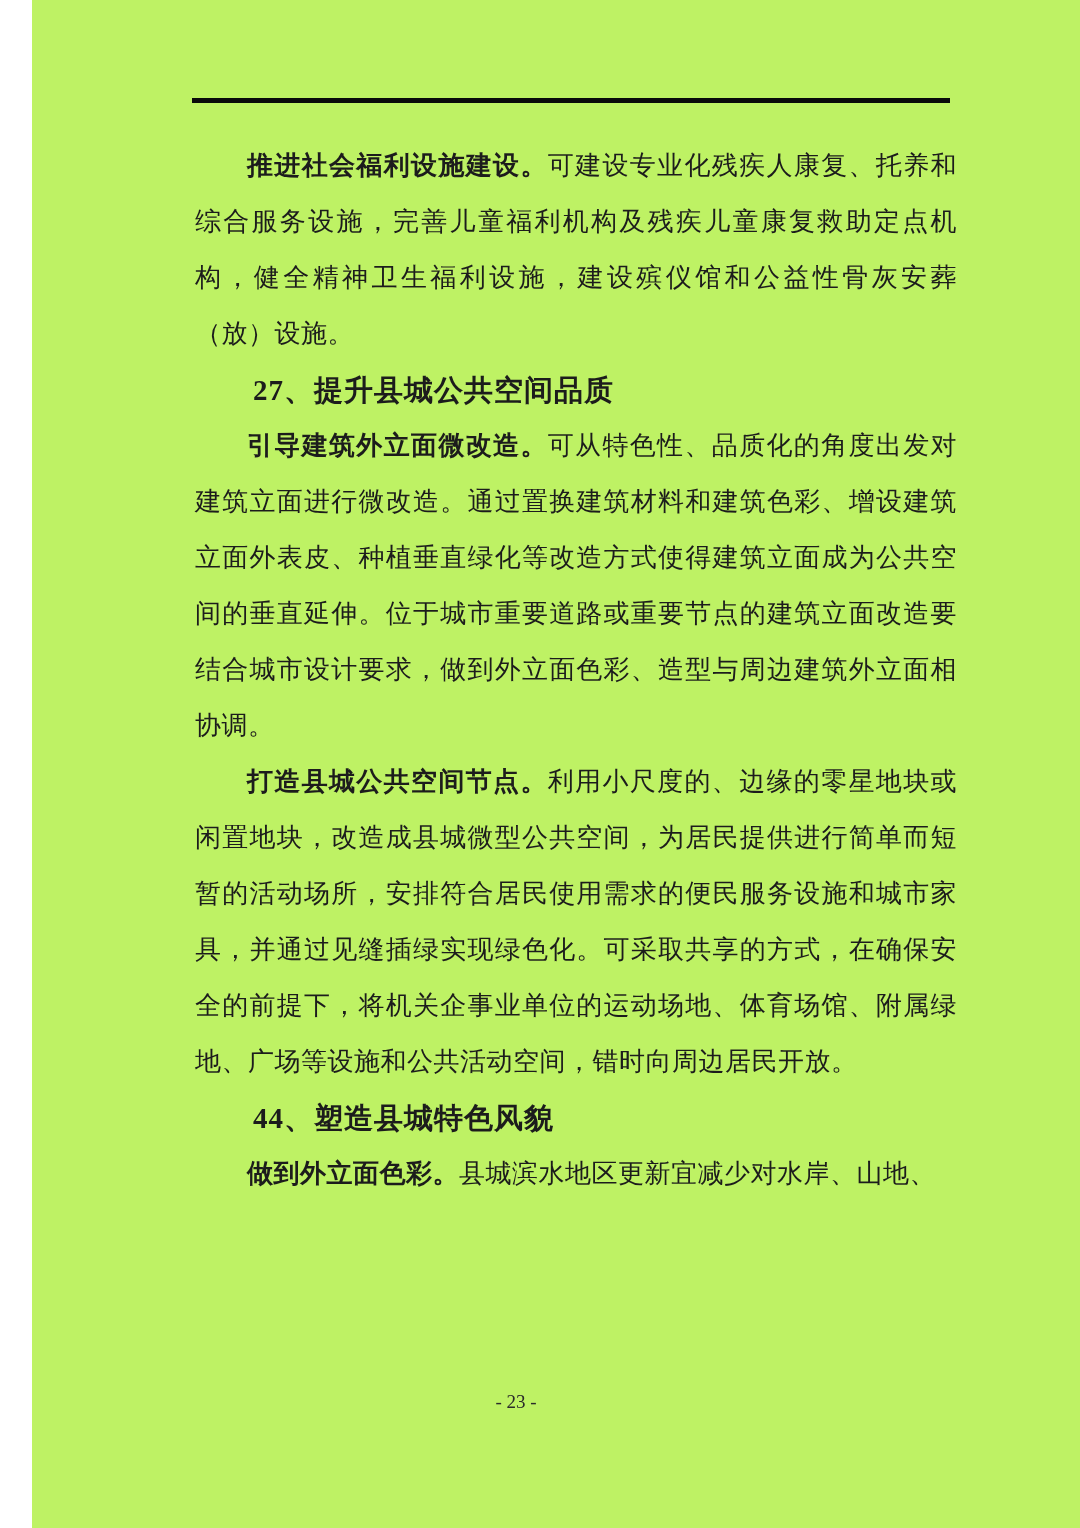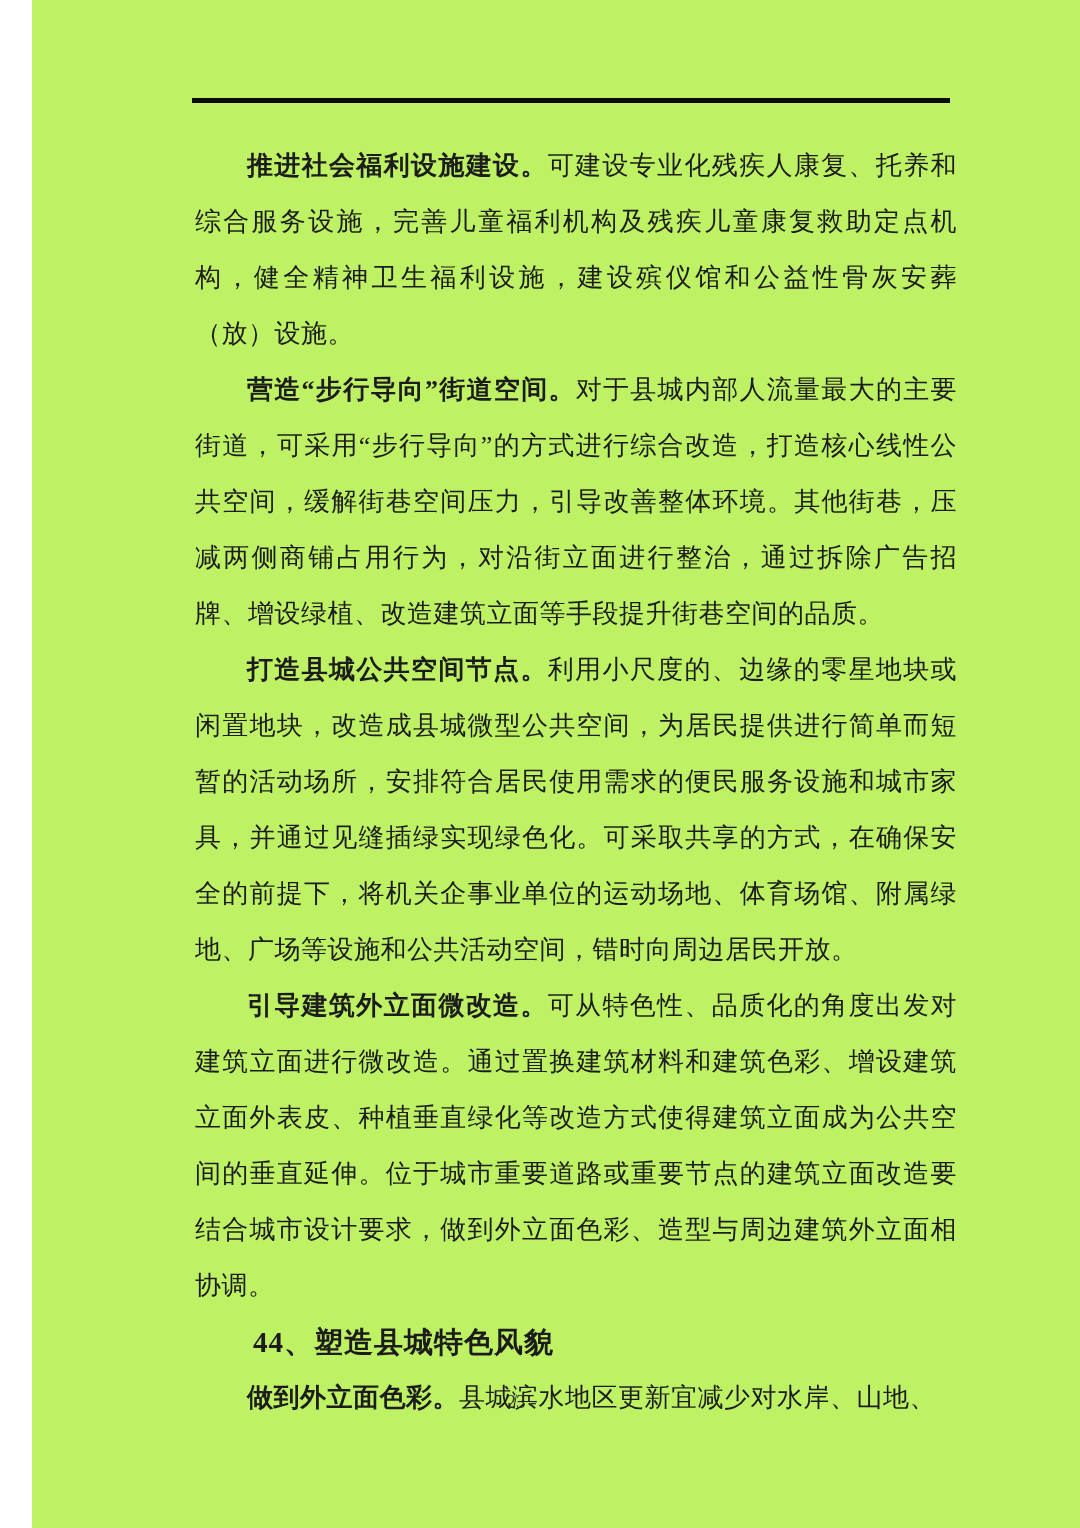--- a/index.html
+++ b/index.html
@@ -67,26 +67,26 @@
 <body>
 
 <div class="page">
 
   <div class="header-rule"></div>
 
   <div class="content">
 
     <p><span class="lead">推进社会福利设施建设。</span><span>可建设专业化残疾人康复、托养和综合服务设施，完善儿童福利机构及残疾儿童康复救助定点机构，健全精神卫生福利设施，建设殡仪馆和公益性骨灰安葬（放）设施。</span></p>
 
+    <h2>27、提升县城公共空间品质</h2>
 
-    <p><span class="lead">营造“步行导向”街道空间。</span><span>对于县城内部人流量最大的主要街道，可采用“步行导向”的方式进行综合改造，打造核心线性公共空间，缓解街巷空间压力，引导改善整体环境。其他街巷，压减两侧商铺占用行为，对沿街立面进行整治，通过拆除广告招牌、增设绿植、改造建筑立面等手段提升街巷空间的品质。</span></p>
+
+    <p><span class="lead">引导建筑外立面微改造。</span><span>可从特色性、品质化的角度出发对建筑立面进行微改造。通过置换建筑材料和建筑色彩、增设建筑立面外表皮、种植垂直绿化等改造方式使得建筑立面成为公共空间的垂直延伸。位于城市重要道路或重要节点的建筑立面改造要结合城市设计要求，做到外立面色彩、造型与周边建筑外立面相协调。</span></p>
 
     <p><span class="lead">打造县城公共空间节点。</span><span>利用小尺度的、边缘的零星地块或闲置地块，改造成县城微型公共空间，为居民提供进行简单而短暂的活动场所，安排符合居民使用需求的便民服务设施和城市家具，并通过见缝插绿实现绿色化。可采取共享的方式，在确保安全的前提下，将机关企事业单位的运动场地、体育场馆、附属绿地、广场等设施和公共活动空间，错时向周边居民开放。</span></p>
-
-    <p><span class="lead">引导建筑外立面微改造。</span><span>可从特色性、品质化的角度出发对建筑立面进行微改造。通过置换建筑材料和建筑色彩、增设建筑立面外表皮、种植垂直绿化等改造方式使得建筑立面成为公共空间的垂直延伸。位于城市重要道路或重要节点的建筑立面改造要结合城市设计要求，做到外立面色彩、造型与周边建筑外立面相协调。</span></p>
 
     <h2>44、塑造县城特色风貌</h2>
 
     <p><span class="lead">做到外立面色彩。</span><span>县城滨水地区更新宜减少对水岸、山地、</span></p>
 
   </div>
 
   <div class="footer">- 23 -</div>
 
 </div>

